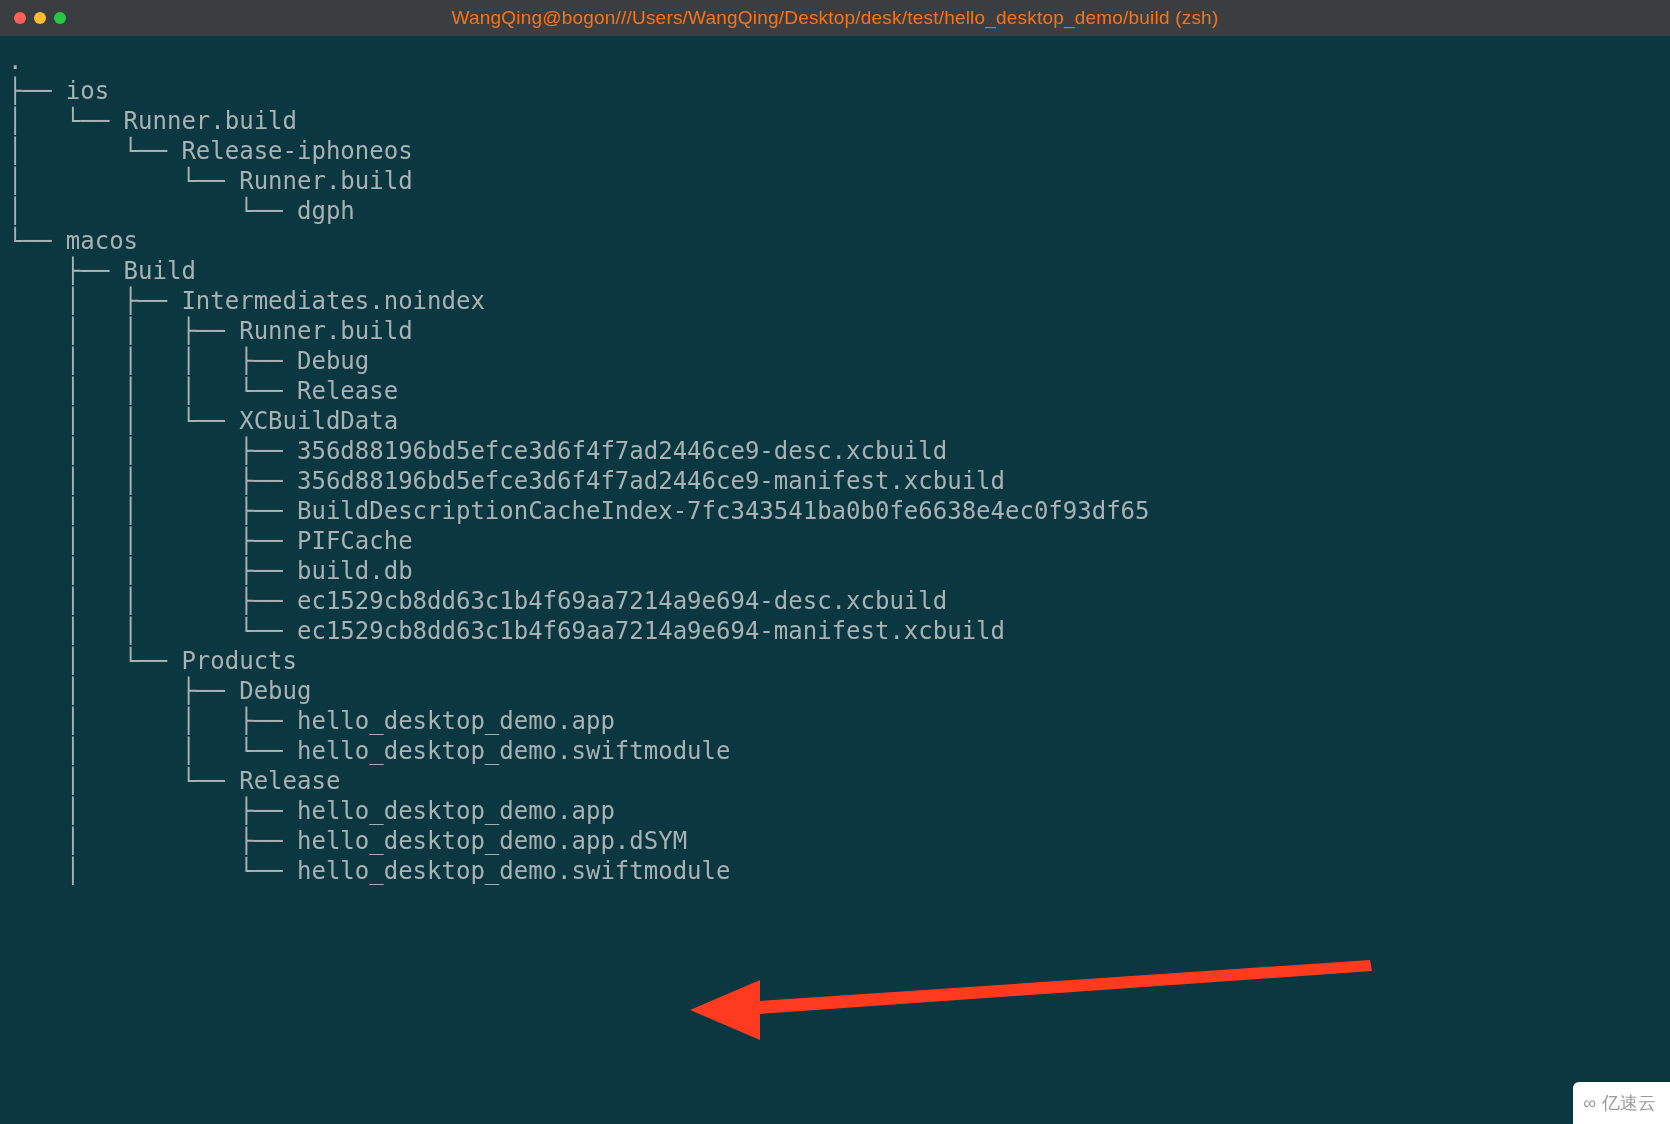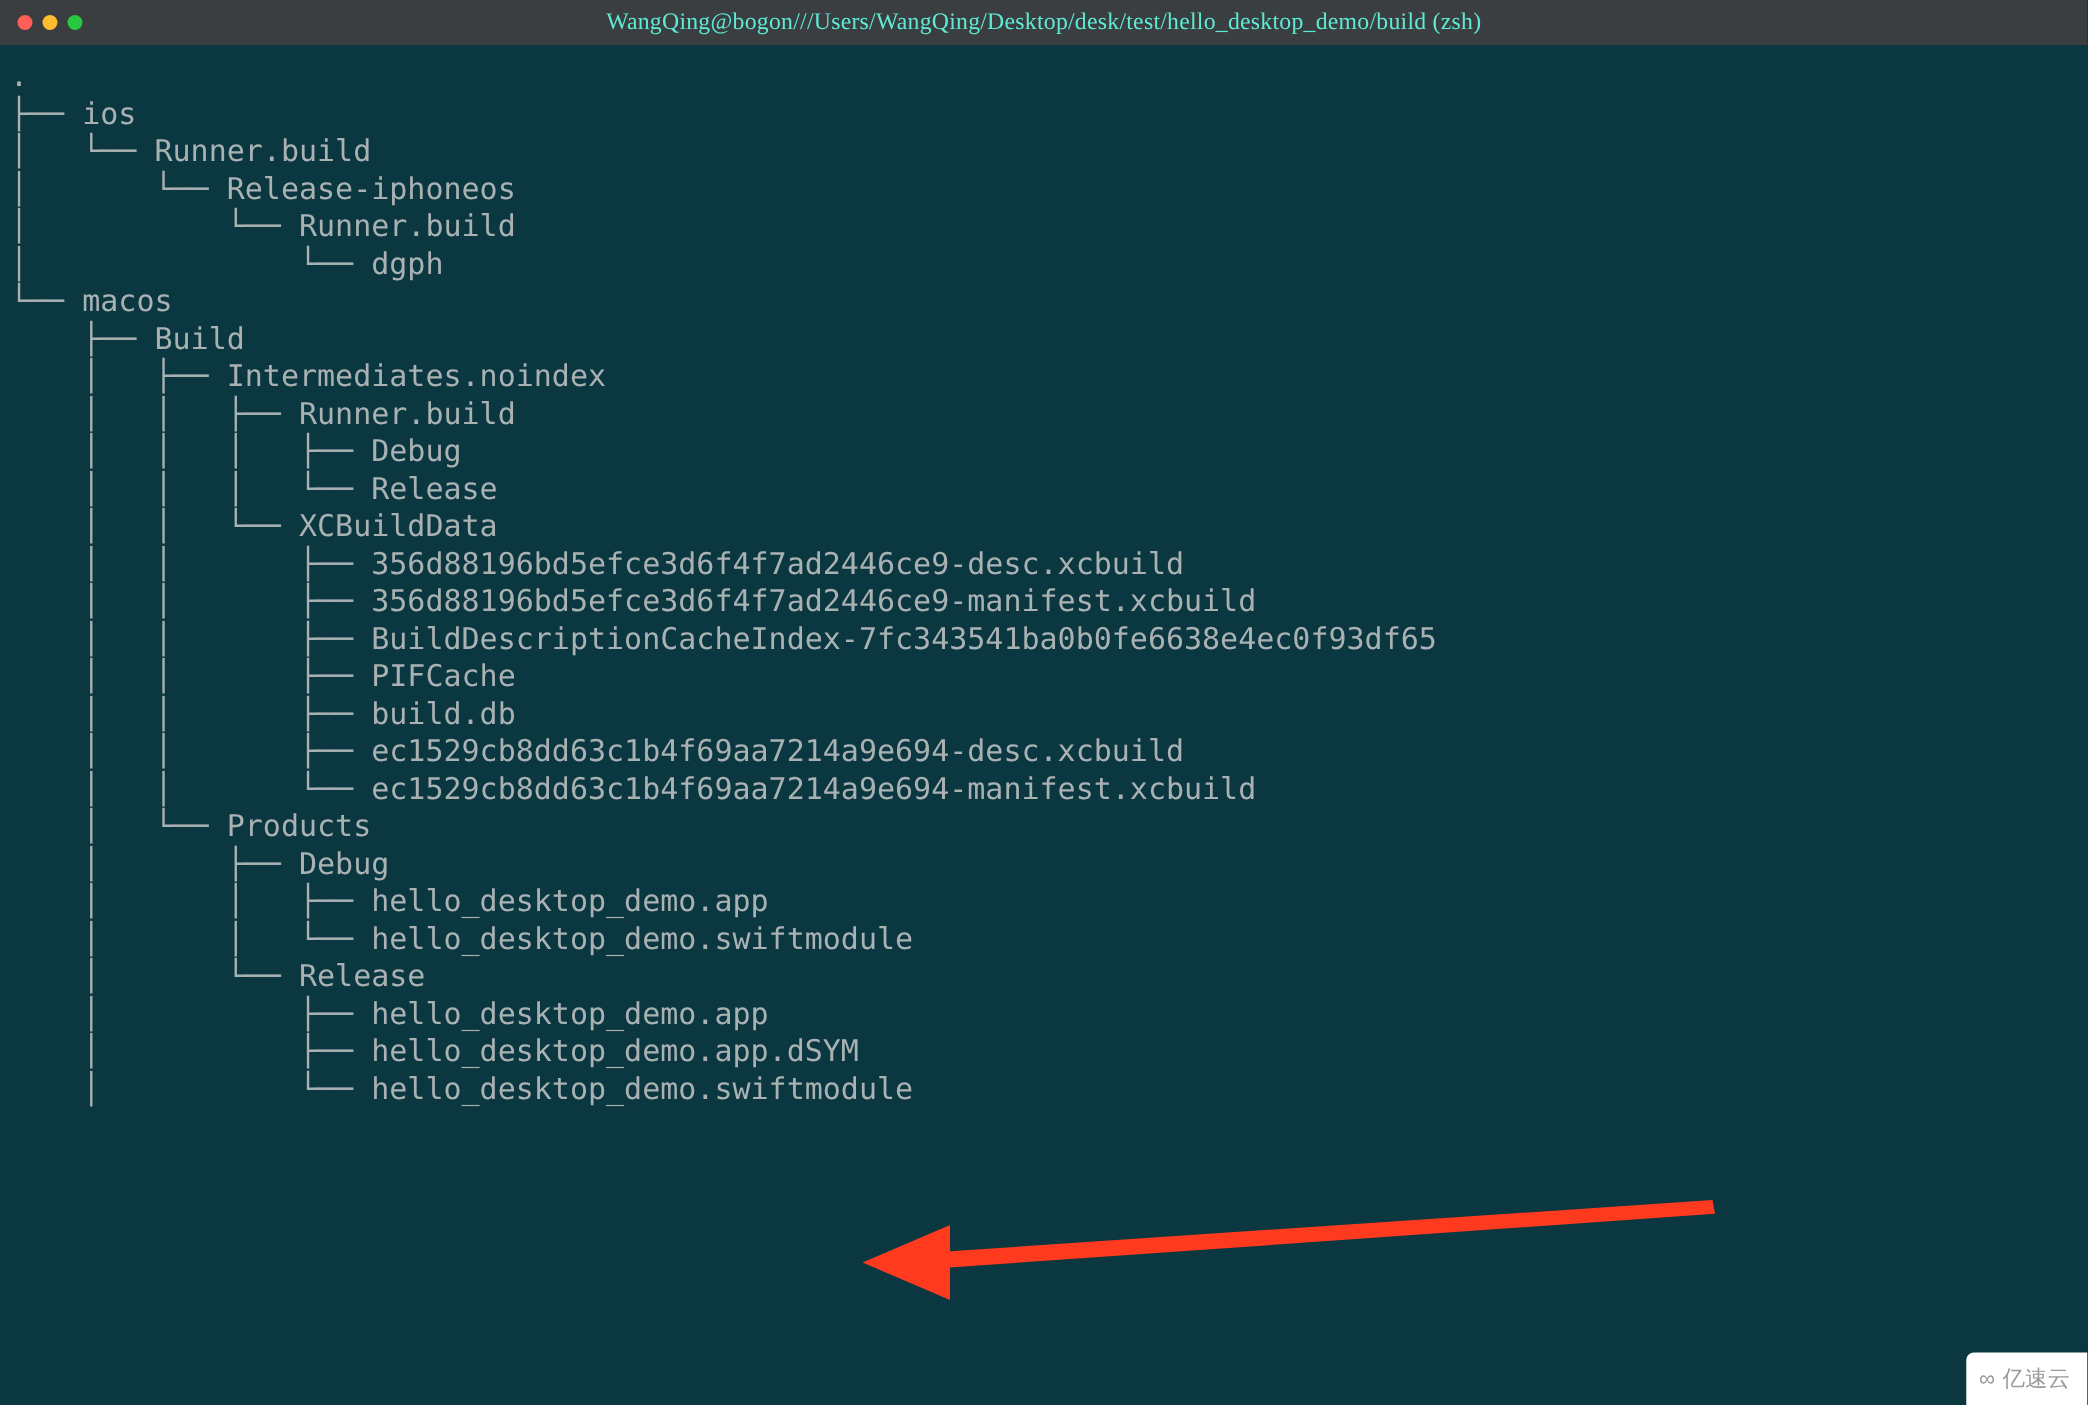--- a/index.html
+++ b/index.html
@@ -22,23 +22,23 @@
   }
   .traffic-lights { display: flex; gap: 8px; align-items: center; }
   .light { width: 12px; height: 12px; border-radius: 50%; }
   .light.red    { background: #ff5f57; }
   .light.yellow { background: #febc2e; }
   .light.green  { background: #28c840; }
   .title-text {
     position: absolute;
     left: 0; right: 0;
     text-align: center;
-    font-family: Liberation Serif, serif;
+    font-family: Liberation Sans, sans-serif;
     font-size: 19px;
-    color: #5eead4;
+    color: #f97316;
     pointer-events: none;
     letter-spacing: 0.2px;
   }
   .terminal-area {
     padding: 10px 8px 8px 8px;
     white-space: pre;
     font-variant-ligatures: none;
   }
   .terminal-area div { white-space: pre; }
   .terminal-area span.txt { color: #a9b1b3; }

